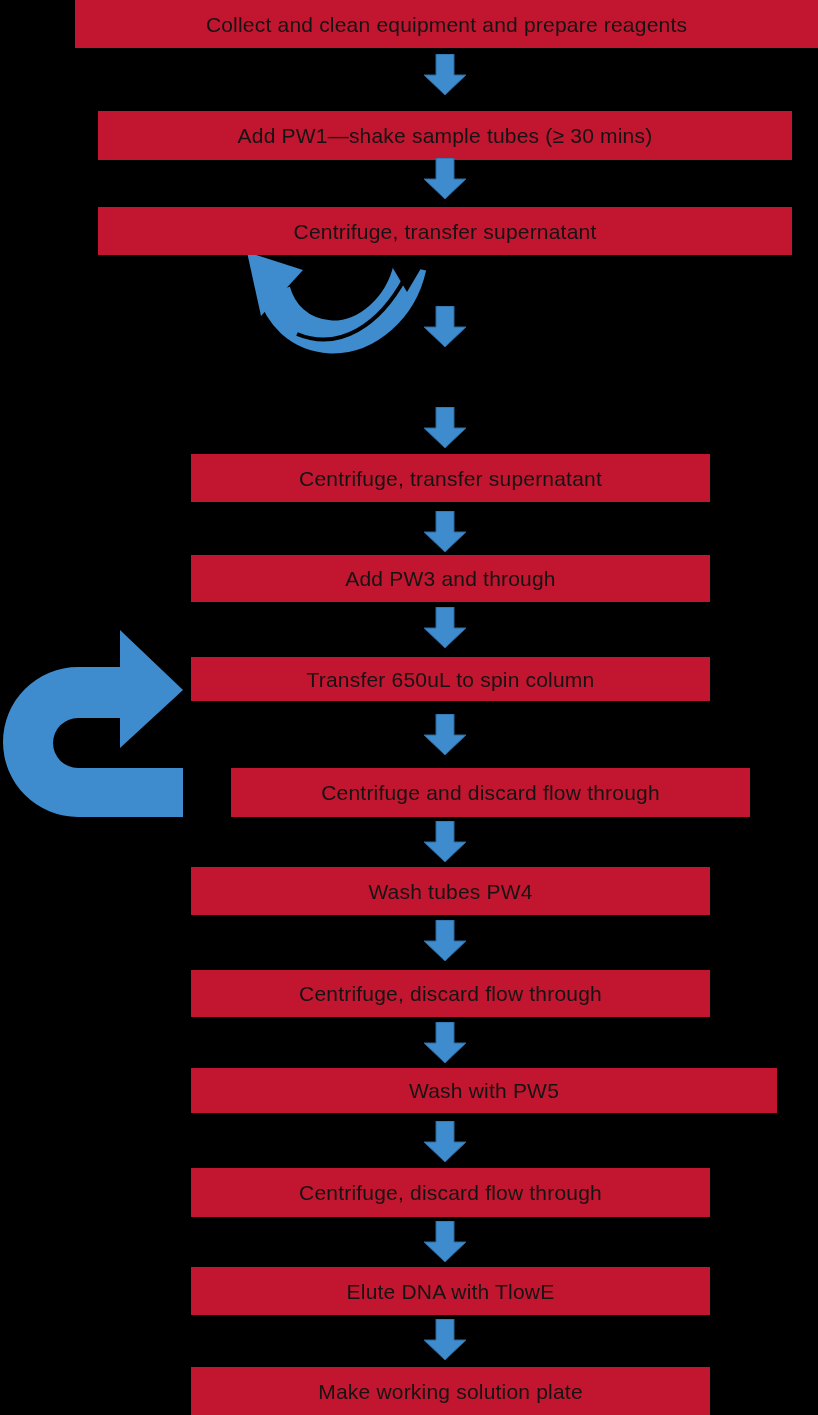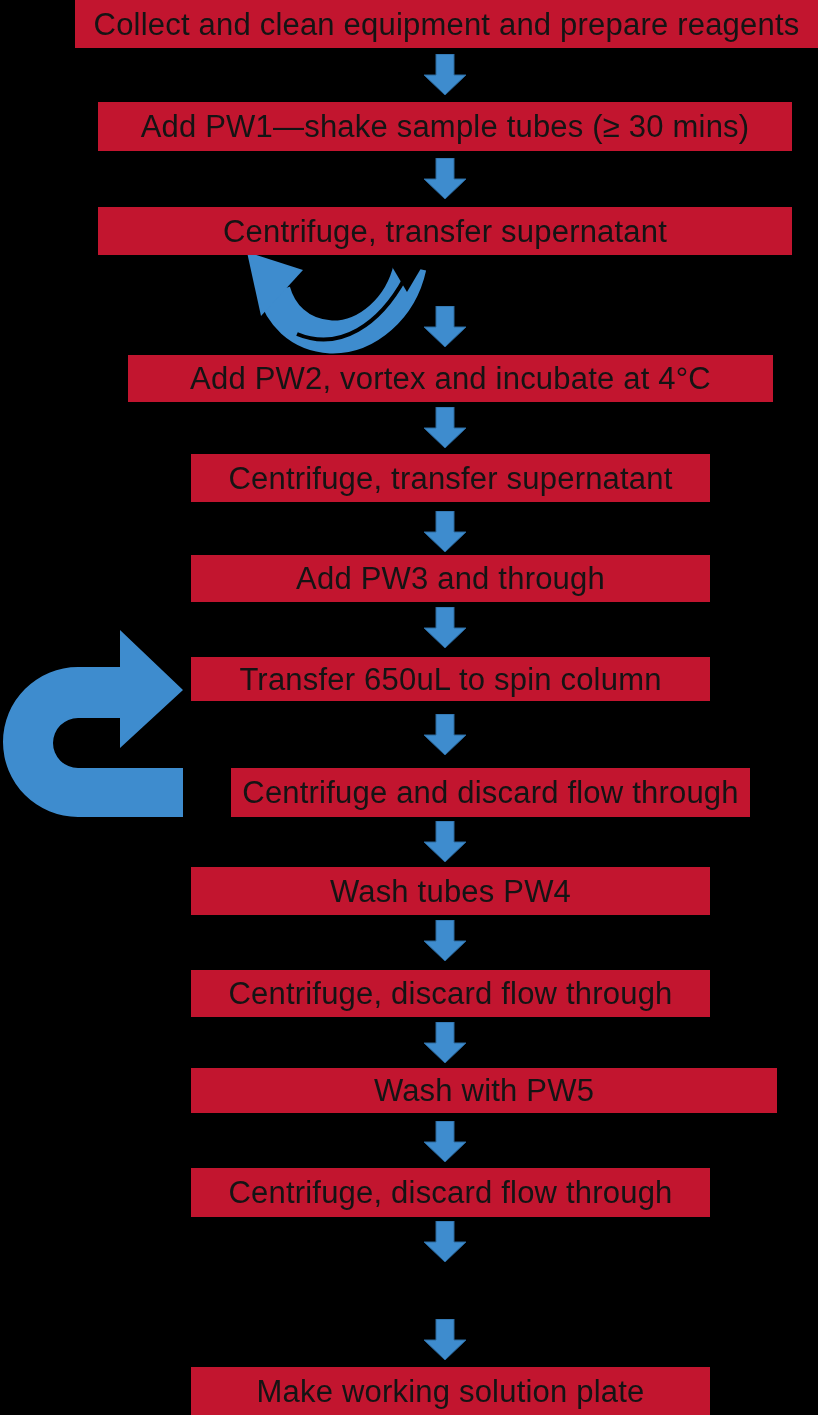--- a/index.html
+++ b/index.html
@@ -10,21 +10,21 @@
     --ink:#141414;
   }
   html,body{margin:0;padding:0;background:#000;}
   #canvas{
     position:relative;width:818px;height:1415px;background:var(--bg);
     overflow:hidden;font-family:"Liberation Sans",sans-serif;
   }
   .step{
     position:absolute;background:var(--red);color:var(--ink);
     display:flex;align-items:center;justify-content:center;
-    font-size:31px;font-weight:500;line-height:1;white-space:nowrap;
+    font-size:21px;font-weight:500;line-height:1;white-space:nowrap;
     letter-spacing:.2px;
   }
   .down-arrow{position:absolute;width:42px;height:41px;}
   .loop{position:absolute;}
 </style>
 </head>
 <body>
 
 <div id="canvas">
 
@@ -43,31 +43,31 @@
     <path d="M 117 0 L 180 60 L 117 118 L 117 88 L 75 88
              A 25 25 0 0 0 50 113
              A 25 25 0 0 0 75 138
              L 180 138 L 180 187 L 75 187
              A 75 75 0 0 1 0 112
              A 75 75 0 0 1 75 37
              L 117 37 Z" fill="var(--blue)"></path>
   </svg>
 
 <div class="step" style="left: 75px; top: 0px; width: 743px; height: 48px;">Collect and clean equipment and prepare reagents</div>
-    <div class="step" style="left: 98px; top: 102px; width: 694px; height: 49px;">Add PW1—shake sample tubes (≥ 30 mins)</div>
+    <div class="step" style="left: 98px; top: 111px; width: 694px; height: 49px;">Add PW1—shake sample tubes (≥ 30 mins)</div>
     <div class="step" style="left: 98px; top: 207px; width: 694px; height: 48px;">Centrifuge, transfer supernatant</div>
-    <div class="step" style="left: 128px; top: 355px; width: 645px; height: 47px;">Add PW2, vortex and incubate at 4°C</div>
     <div class="step" style="left: 191px; top: 454px; width: 519px; height: 48px;">Centrifuge, transfer supernatant</div>
     <div class="step" style="left: 191px; top: 555px; width: 519px; height: 47px;">Add PW3 and through</div>
     <div class="step" style="left: 191px; top: 657px; width: 519px; height: 44px;">Transfer 650uL to spin column</div>
     <div class="step" style="left: 191px; top: 768px; width: 519px; height: 49px; margin-left: 40px;">Centrifuge and discard flow through</div>
     <div class="step" style="left: 191px; top: 867px; width: 519px; height: 48px;">Wash tubes PW4</div>
     <div class="step" style="left: 191px; top: 970px; width: 519px; height: 47px;">Centrifuge, discard flow through</div>
     <div class="step" style="left: 191px; top: 1068px; width: 586px; height: 45px;">Wash with PW5</div>
     <div class="step" style="left: 191px; top: 1168px; width: 519px; height: 49px;">Centrifuge, discard flow through</div>
+    <div class="step" style="left: 191px; top: 1267px; width: 519px; height: 48px;">Elute DNA with TlowE</div>
     <div class="step" style="left: 191px; top: 1367px; width: 519px; height: 48px;">Make working solution plate</div>
     <div class="down-arrow" style="left: 424px; top: 54px;"><svg width="42" height="41" viewBox="0 0 42 41">
         <polygon points="12,0 30,0 30,21 42,21 21,41 0,21 12,21" fill="var(--blue)" stroke="var(--blue-dark)" stroke-width="1"></polygon>
       </svg></div>
     <div class="down-arrow" style="left: 424px; top: 158px;"><svg width="42" height="41" viewBox="0 0 42 41">
         <polygon points="12,0 30,0 30,21 42,21 21,41 0,21 12,21" fill="var(--blue)" stroke="var(--blue-dark)" stroke-width="1"></polygon>
       </svg></div>
     <div class="down-arrow" style="left: 424px; top: 306px;"><svg width="42" height="41" viewBox="0 0 42 41">
         <polygon points="12,0 30,0 30,21 42,21 21,41 0,21 12,21" fill="var(--blue)" stroke="var(--blue-dark)" stroke-width="1"></polygon>
       </svg></div>

